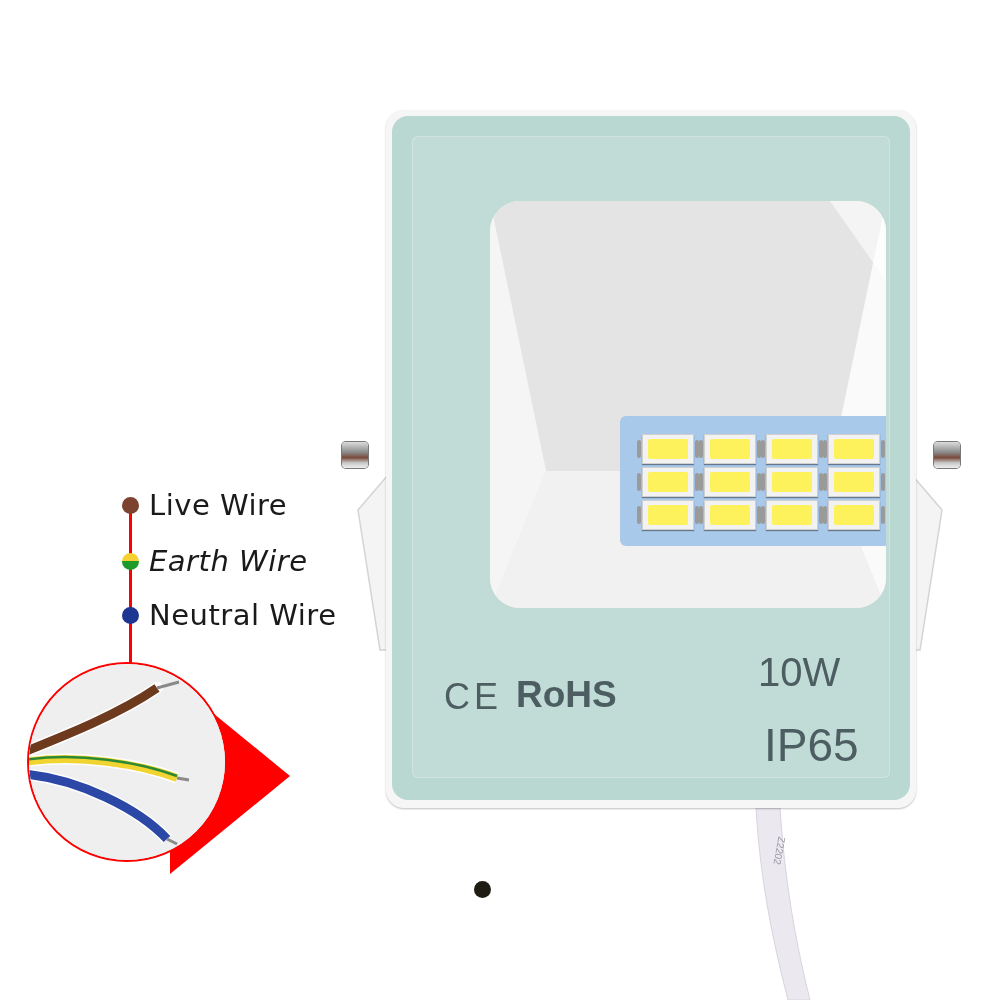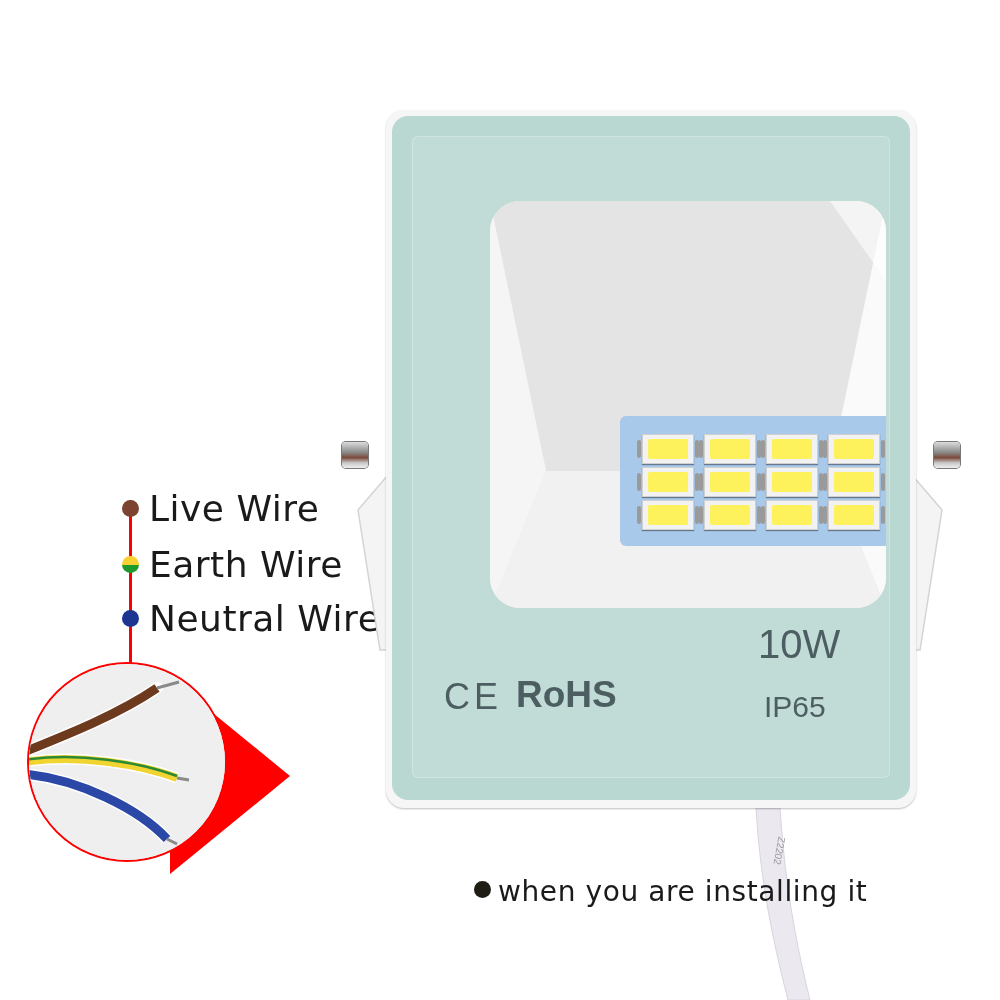--- a/index.html
+++ b/index.html
@@ -12,21 +12,21 @@
     background: #ff0000;
   }
   .legend-item { position: absolute; left: 121px; display: flex; align-items: center; }
   .legend-dot {
     width: 17px; height: 17px; border-radius: 50%; margin-left: 1px;
   }
   .dot-live { background: #7b4330; }
   .dot-earth { background: linear-gradient(to bottom, #f5d131 0 50%, #1e9a2c 50% 100%); }
   .dot-neutral { background: #1c3691; }
   .legend-label {
-    margin-left: 10px; font-size: 36px; color: #1a1a1a; letter-spacing: 0.5px;
+    margin-left: 10px; font-size: 29px; color: #1a1a1a; letter-spacing: 0.5px;
   }
 
   
   .callout-pointer {
     position: absolute; left: 150px; top: 660px; width: 150px; height: 220px;
   }
   .zoom-circle {
     position: absolute; left: 27px; top: 662px; width: 200px; height: 200px;
     border-radius: 50%; border: 2px solid #ff0000; background: #eeeeee; overflow: hidden;
   }
@@ -73,21 +73,21 @@
     position: absolute; left: 5px; top: 4px; right: 5px; bottom: 4px;
     background: #fdf25c; border-radius: 2px;
   }
 
   .cert-label {
     position: absolute; font-family: "Liberation Sans", sans-serif;
     color: #4d5e63; font-weight: bold;
   }
   .spec-label {
     position: absolute; font-family: "Liberation Sans", sans-serif;
-    color: #4d5e63; font-weight: normal;
+    color: #4d5e63; font-weight: normal; margin-top: 28px;
   }
 
   
   .bracket { position: absolute; }
   .bolt {
     position: absolute; width: 26px; height: 26px; border-radius: 4px;
     background: linear-gradient(to bottom, #dcdcdc 0%, #8a8a8a 40%, #7a4a3a 60%, #c8c8c8 80%, #eeeeee 100%);
     box-shadow: 0 0 0 1px #777;
   }
 
@@ -109,21 +109,21 @@
 </style>
 </head>
 <body>
 
 <div class="legend-line"></div>
 
 <div class="legend-item" style="top:488px;">
   <span class="legend-dot dot-live"></span>
   <span class="legend-label">Live Wire</span>
 </div>
-<div class="legend-item" style="top:544px;">
+<div class="legend-item" style="top:544px;font-style:italic;">
   <span class="legend-dot dot-earth"></span>
   <span class="legend-label">Earth Wire</span>
 </div>
 <div class="legend-item" style="top:598px;">
   <span class="legend-dot dot-neutral"></span>
   <span class="legend-label">Neutral Wire</span>
 </div>
 
 <svg class="callout-pointer" viewBox="0 0 150 220">
   <polygon points="20,18 140,116 20,214" fill="#ff0000"></polygon>
@@ -212,23 +212,22 @@
             <div class="led">
                 <div class="led-chip"></div>
               </div>
           </div>
         </div>
       </div>
 
       <span class="cert-label" style="left:32px; top:540px; font-size:36px; font-weight:normal; letter-spacing:4px;">CE</span>
       <span class="cert-label" style="left:104px; top:538px; font-size:37px;">RoHS</span>
       <span class="spec-label" style="left:346px; top:486px; font-size:40px;">10W</span>
-      <span class="spec-label" style="left:352px; top:554px; font-size:30px;">IP65</span>
+      <span class="spec-label" style="left:352px; top:554px; font-size:46px;">IP65</span>
     </div>
   </div>
 </div>
 
 <div class="note">
   <span class="note-bullet"></span>
   <div class="note-text">
-    <div>when you are installing it</div>
   </div>
 </div>
 
 </body></html>

